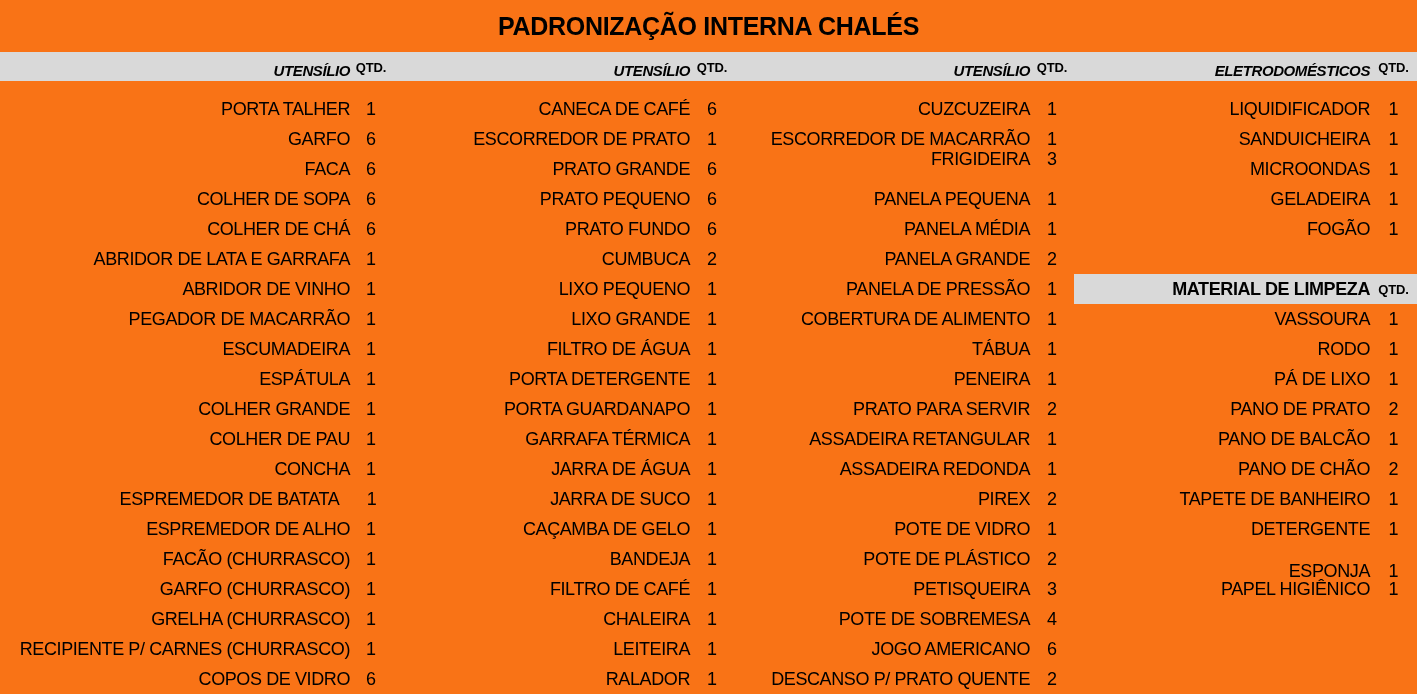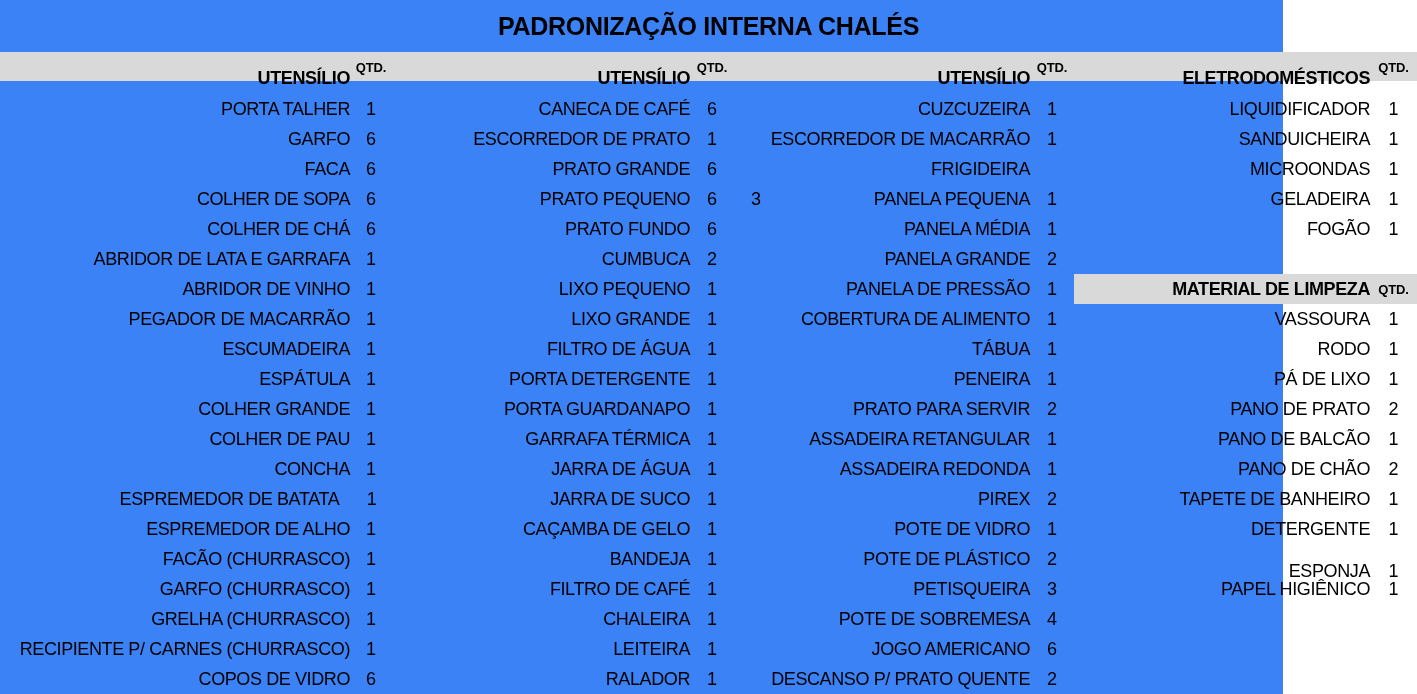--- a/index.html
+++ b/index.html
@@ -6,23 +6,23 @@
   body {
     width: 1417px;
     height: 694px;
     background: #ffffff;
     overflow: hidden;
     color: #000000;
     font-family: "Liberation Sans", "DejaVu Sans", sans-serif;
   }
   .sheet {
     position: relative;
-    width: 1283px;
+    width: 1417px;
     height: 694px;
-    background: #3b82f6;
+    background: #f97316;
   }
   .title {
     position: absolute;
     top: 6px;
     left: 0;
     width: 1417px;
     height: 40px;
     line-height: 40px;
     text-align: center;
     font-weight: bold;
@@ -33,28 +33,29 @@
   .head-band {
     position: absolute;
     top: 52px;
     left: 0;
     width: 1417px;
     height: 29px;
     background: #d9d9d9;
   }
   .band-name {
     position: absolute;
-    top: 12px;
+    top: 4px;
     height: 29px;
     line-height: 29px;
     text-align: right;
     font-weight: bold;
-    font-size: 18px;
+    font-size: 15px;
     letter-spacing: -0.4px;
     white-space: nowrap;
+    font-style: italic;
   }
   .band-qty {
     position: absolute;
     top: 0;
     height: 29px;
     line-height: 31px;
     text-align: center;
     font-weight: bold;
     font-size: 13px;
     letter-spacing: -0.2px;
@@ -285,21 +286,21 @@
         <div class="cell-qty" style="width: 44px;">1</div>
       </div>
       <div class="row" style="left: 734px; top: 94px; width: 340px;">
         <div class="cell-name" style="width: 296px;">CUZCUZEIRA</div>
         <div class="cell-qty" style="width: 44px;">1</div>
       </div>
       <div class="row" style="left: 734px; top: 124px; width: 340px;">
         <div class="cell-name" style="width: 296px;">ESCORREDOR DE MACARRÃO</div>
         <div class="cell-qty" style="width: 44px;">1</div>
       </div>
-      <div class="row" style="left: 734px; top: 154px; width: 340px; flex-direction: column;">
+      <div class="row" style="left: 734px; top: 144px; width: 340px;">
         <div class="cell-name" style="width: 296px;">FRIGIDEIRA</div>
         <div class="cell-qty" style="width: 44px;">3</div>
       </div>
       <div class="row" style="left: 734px; top: 184px; width: 340px;">
         <div class="cell-name" style="width: 296px;">PANELA PEQUENA</div>
         <div class="cell-qty" style="width: 44px;">1</div>
       </div>
       <div class="row" style="left: 734px; top: 214px; width: 340px;">
         <div class="cell-name" style="width: 296px;">PANELA MÉDIA</div>
         <div class="cell-qty" style="width: 44px;">1</div>

